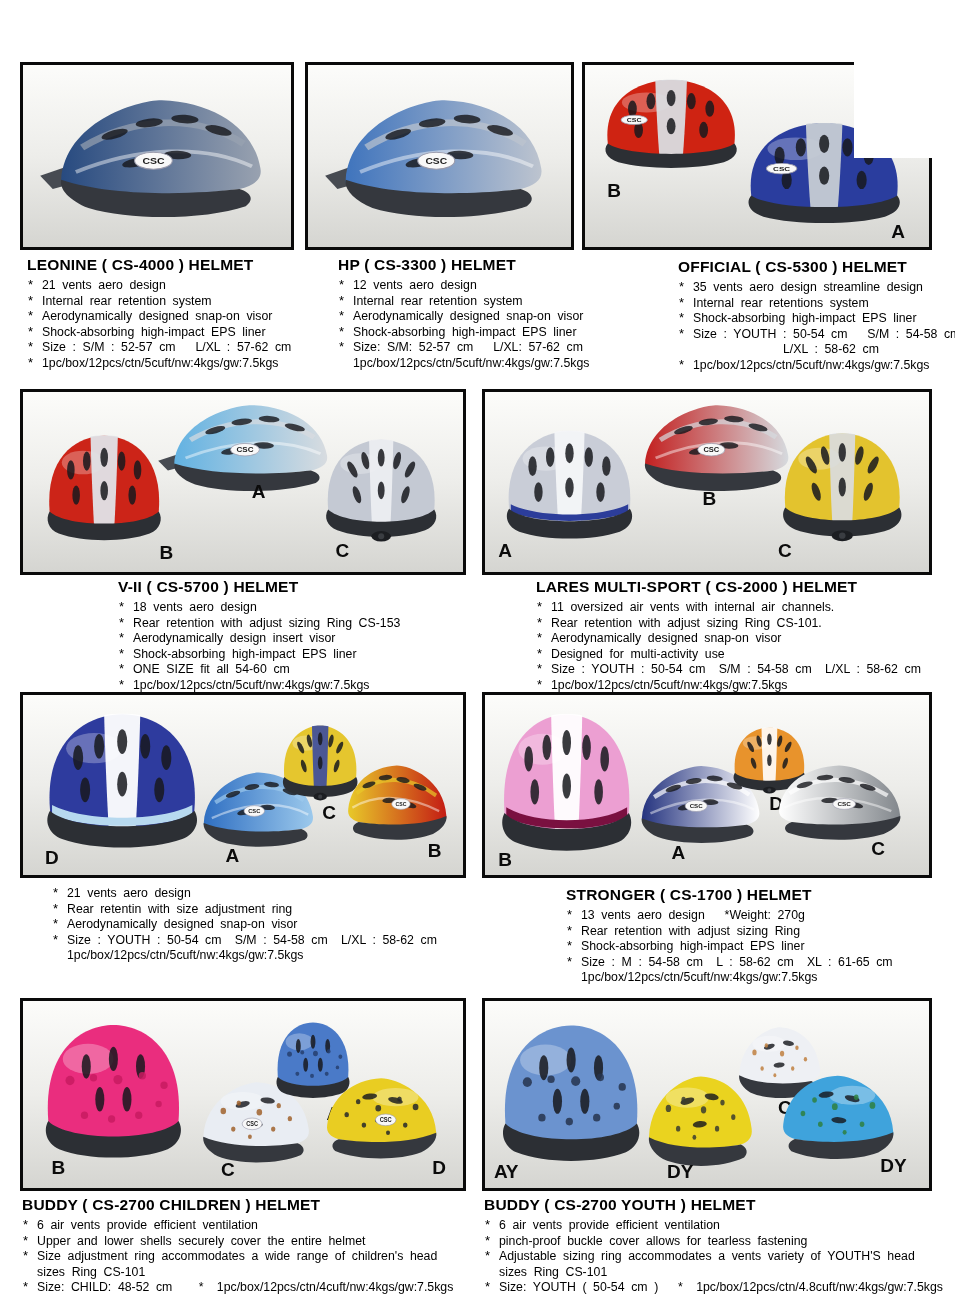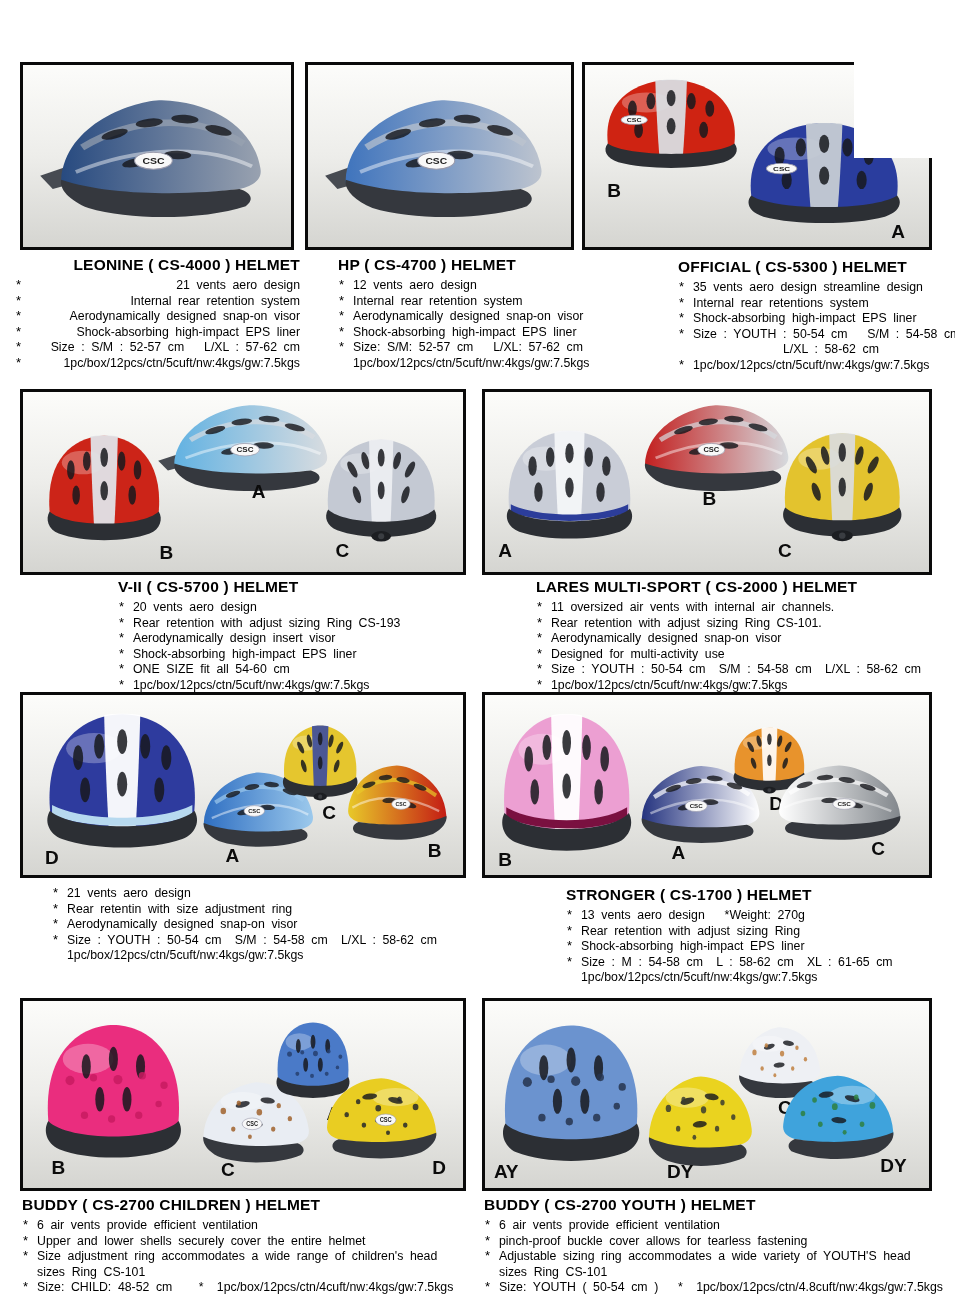--- a/index.html
+++ b/index.html
@@ -629,34 +629,34 @@
           <circle cx="78" cy="88" r="4" fill="#2e8040" opacity="0.85"></circle>
           <circle cx="150" cy="88" r="4" fill="#2e8040" opacity="0.85"></circle>
           <circle cx="108" cy="100" r="3.5" fill="#2e8040" opacity="0.85"></circle>
           <path d="M24,100 C72,118 150,116 194,110 C206,114 208,122 200,128 C162,142 92,144 50,130 C32,122 22,110 24,100 Z" fill="#35383e"></path>
         </g>
       </svg>
     </div>
   <span class="plabel" style="left:89%;top:83%;">DY</span>
 </div>
 
-<div class="info" style="left:15px;top:256px;width:285px;text-align:right;">
+<div class="info" style="left:27px;top:256px;width:285px;">
   <h3>LEONINE ( CS-4000 ) HELMET</h3>
   <ul>
       <li><span class="star">*</span><span class="bt">21 vents aero design</span></li>
       <li><span class="star">*</span><span class="bt">Internal rear retention system</span></li>
       <li><span class="star">*</span><span class="bt">Aerodynamically designed snap-on visor</span></li>
       <li><span class="star">*</span><span class="bt">Shock-absorbing high-impact EPS liner</span></li>
       <li><span class="star">*</span><span class="bt">Size : S/M : 52-57 cm&nbsp;&nbsp;&nbsp;L/XL : 57-62 cm</span></li>
       <li><span class="star">*</span><span class="bt">1pc/box/12pcs/ctn/5cuft/nw:4kgs/gw:7.5kgs</span></li>
     </ul>
 </div>
 
 <div class="info" style="left:338px;top:256px;width:240px;">
-  <h3>HP ( CS-4700 ) HELMET</h3>
+  <h3>HP ( CS-3300 ) HELMET</h3>
   <ul>
       <li><span class="star">*</span><span class="bt">12 vents aero design</span></li>
       <li><span class="star">*</span><span class="bt">Internal rear retention system</span></li>
       <li><span class="star">*</span><span class="bt">Aerodynamically designed snap-on visor</span></li>
       <li><span class="star">*</span><span class="bt">Shock-absorbing high-impact EPS liner</span></li>
       <li><span class="star">*</span><span class="bt">Size: S/M: 52-57 cm&nbsp;&nbsp;&nbsp;L/XL: 57-62 cm</span></li>
       <li><span class="bt">1pc/box/12pcs/ctn/5cuft/nw:4kgs/gw:7.5kgs</span></li>
     </ul>
 </div>
 
@@ -668,22 +668,22 @@
       <li><span class="star">*</span><span class="bt">Shock-absorbing high-impact EPS liner</span></li>
       <li><span class="star">*</span><span class="bt">Size : YOUTH : 50-54 cm&nbsp;&nbsp;&nbsp;S/M : 54-58 cm</span></li>
       <li class="ind"><span class="bt">L/XL : 58-62 cm</span></li>
       <li><span class="star">*</span><span class="bt">1pc/box/12pcs/ctn/5cuft/nw:4kgs/gw:7.5kgs</span></li>
     </ul>
 </div>
 
 <div class="info" style="left:118px;top:578px;width:340px;">
   <h3>V-II ( CS-5700 ) HELMET</h3>
   <ul>
-      <li><span class="star">*</span><span class="bt">20 vents aero design</span></li>
-      <li><span class="star">*</span><span class="bt">Rear retention with adjust sizing Ring CS-193</span></li>
+      <li><span class="star">*</span><span class="bt">18 vents aero design</span></li>
+      <li><span class="star">*</span><span class="bt">Rear retention with adjust sizing Ring CS-153</span></li>
       <li><span class="star">*</span><span class="bt">Aerodynamically design insert visor</span></li>
       <li><span class="star">*</span><span class="bt">Shock-absorbing high-impact EPS liner</span></li>
       <li><span class="star">*</span><span class="bt">ONE SIZE fit all 54-60 cm</span></li>
       <li><span class="star">*</span><span class="bt">1pc/box/12pcs/ctn/5cuft/nw:4kgs/gw:7.5kgs</span></li>
     </ul>
 </div>
 
 <div class="info" style="left:536px;top:578px;width:400px;">
   <h3>LARES MULTI-SPORT ( CS-2000 ) HELMET</h3>
   <ul>
@@ -726,17 +726,17 @@
       <li><span class="bt">sizes Ring CS-101</span></li>
       <li><span class="star">*</span><span class="bt">Size: CHILD: 48-52 cm&nbsp;&nbsp;&nbsp;&nbsp;*&nbsp;&nbsp;1pc/box/12pcs/ctn/4cuft/nw:4kgs/gw:7.5kgs</span></li>
     </ul>
 </div>
 
 <div class="info" style="left:484px;top:1196px;width:470px;">
   <h3>BUDDY ( CS-2700 YOUTH ) HELMET</h3>
   <ul>
       <li><span class="star">*</span><span class="bt">6 air vents provide efficient ventilation</span></li>
       <li><span class="star">*</span><span class="bt">pinch-proof buckle cover allows for tearless fastening</span></li>
-      <li><span class="star">*</span><span class="bt">Adjustable sizing ring accommodates a wide variety of YOUTH'S head</span></li>
+      <li><span class="star">*</span><span class="bt">Adjustable sizing ring accommodates a vents variety of YOUTH'S head</span></li>
       <li><span class="bt">sizes Ring CS-101</span></li>
       <li><span class="star">*</span><span class="bt">Size: YOUTH ( 50-54 cm )&nbsp;&nbsp;&nbsp;*&nbsp;&nbsp;1pc/box/12pcs/ctn/4.8cuft/nw:4kgs/gw:7.5kgs</span></li>
     </ul>
 </div>
 
 </body></html>

